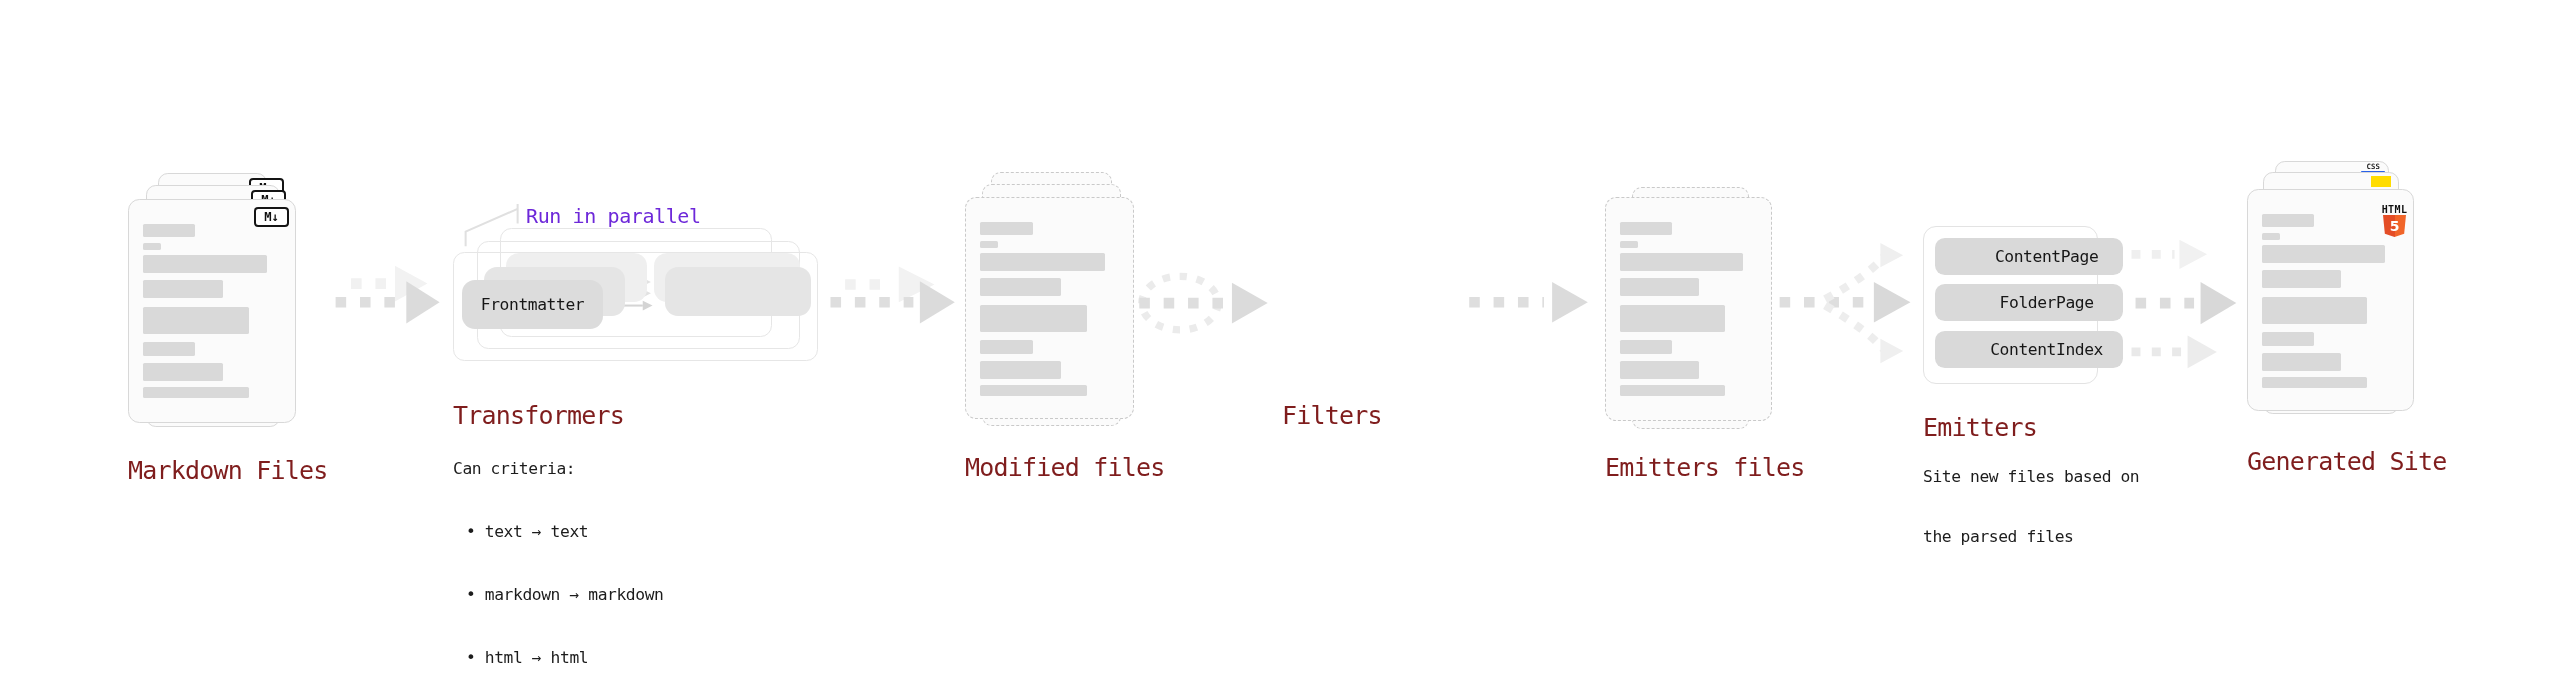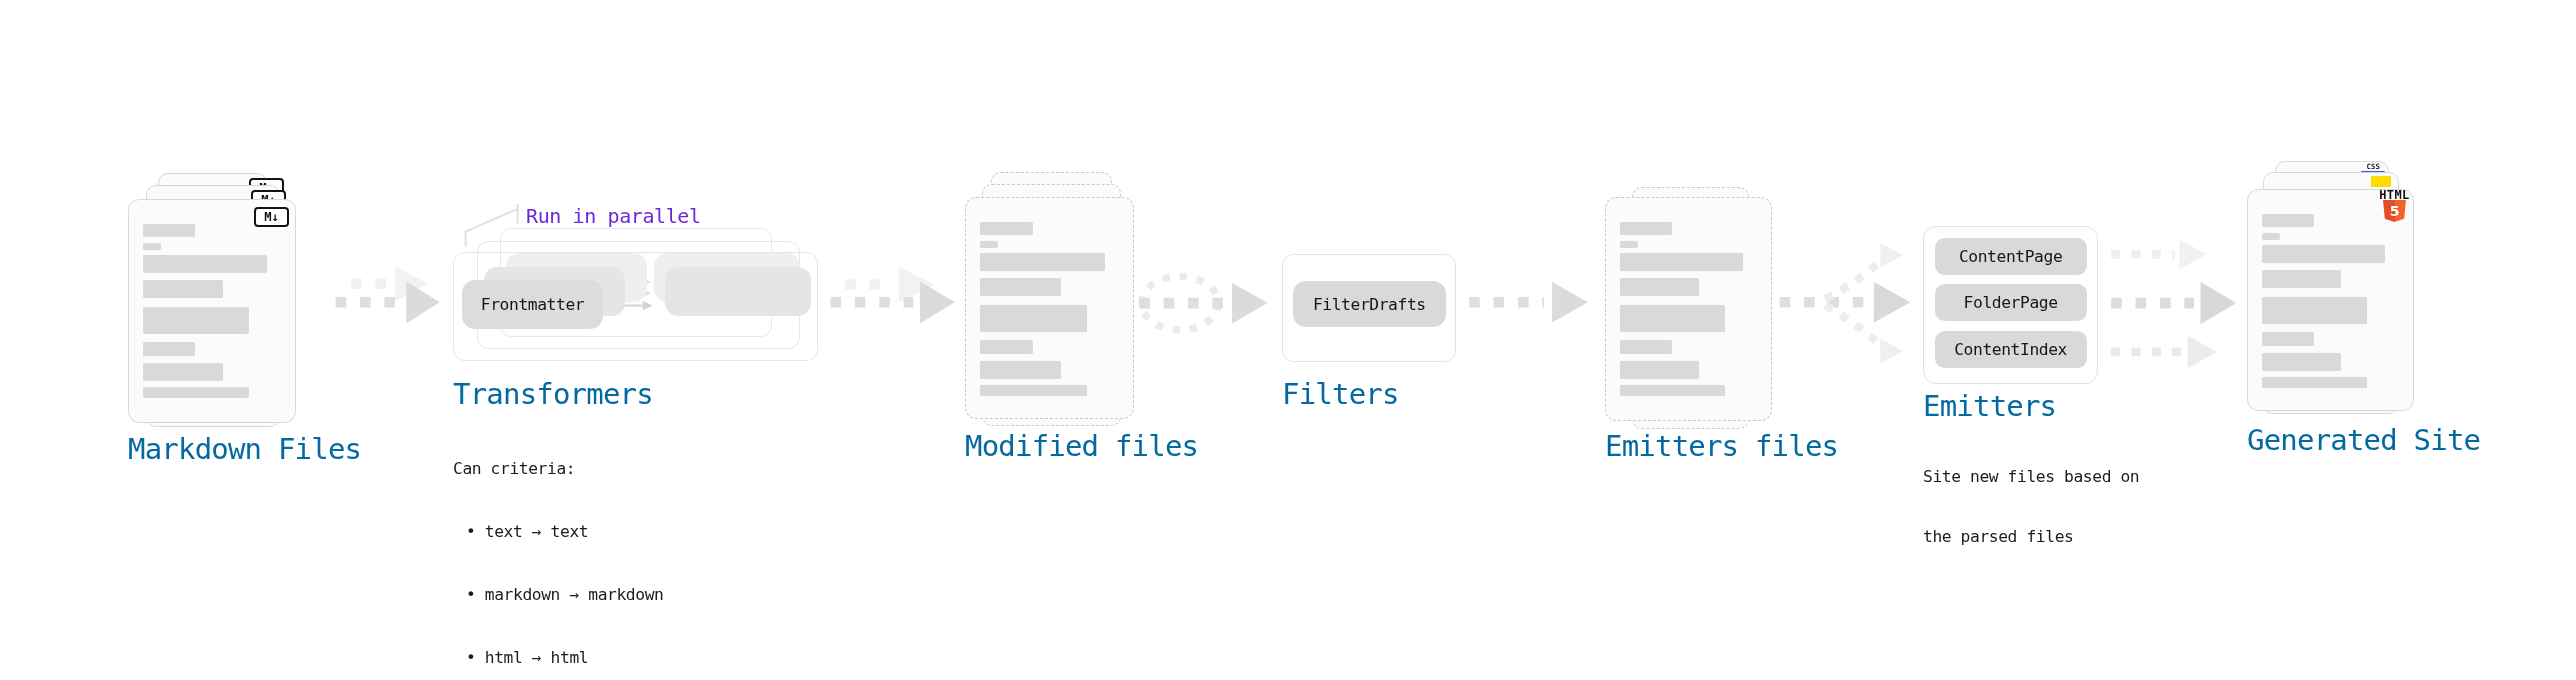--- a/index.html
+++ b/index.html
@@ -19,38 +19,38 @@
   
   .md-badge{position:absolute;width:31px;height:16.3px;background:#fff;border:2.4px solid #141414;
     border-radius:4.1px;font-size:12.2px;font-weight:bold;line-height:16.3px;text-align:center;color:#111;}
 
   
   .tbox{position:absolute;border:1.6px solid #E6E6E6;border-radius:11.4px;background:transparent;}
   .btn{position:absolute;background:#DCDCDC;border-radius:13px;display:flex;align-items:center;
     justify-content:center;font-size:16.3px;letter-spacing:-0.4px;color:#161616;white-space:pre;}
   .btn.ghost1{background:#E5E5E5;}
   .btn.ghost2{background:#EFEFEF;}
-  .btn.em{background:#D9D9D9;border-radius:9.8px;}
+  .btn.em{background:#D9D9D9;border-radius:9.8px;padding-left:36px;}
 
   
   .panel{position:absolute;background:#ffffff;border:1.6px solid #E3E3E3;border-radius:13px;}
 
   
-  .label{position:absolute;font-size:29px;letter-spacing:-0.8px;color:#0369a1;white-space:pre;}
+  .label{position:absolute;font-size:25px;letter-spacing:-0.8px;color:#7f1d1d;white-space:pre;margin-top:24px;}
   .sub{position:absolute;font-size:16.3px;line-height:21px;letter-spacing:-0.4px;color:#1c1c1c;white-space:pre;}
   .sub .bullet{padding-left:13px;}
   .note{position:absolute;font-size:20px;color:#6d28d9;letter-spacing:-0.4px;white-space:pre;}
 
   
   .css-badge{position:absolute;left:2361px;top:163px;width:24.4px;text-align:center;}
   .css-badge .t{font-size:7.3px;font-weight:bold;line-height:7.3px;color:#222;letter-spacing:0;}
   .css-badge .u{height:3.3px;background:#2862E9;margin-top:0.8px;border-radius:0.8px;}
   .js-badge{position:absolute;left:2371px;top:176px;width:19.5px;height:10.6px;background:#FFDC00;}
   .html5{position:absolute;left:2379px;top:191px;width:31px;text-align:center;}
-  .html5 .t{font-size:12px;font-weight:bold;line-height:8.1px;color:#111;letter-spacing:0.4px;}
+  .html5 .t{font-size:10px;font-weight:bold;line-height:8.1px;color:#111;letter-spacing:0.4px;margin-top:15px;}
   .html5 .shield{width:23px;height:22px;margin:0.8px auto 0;
     background:linear-gradient(90deg,#E44D26 50%,#F16529 50%);
     clip-path:polygon(0 0,100% 0,92% 86%,50% 100%,8% 86%);
     display:flex;align-items:center;justify-content:center;}
   .html5 .shield span{color:#fff;font-size:14px;font-weight:bold;font-family:"DejaVu Sans","Liberation Sans",sans-serif;}
 </style>
 </head>
 <body>
 
 <div class="canvas">
@@ -162,23 +162,20 @@
         <div class="bar" style="top: 55px; width: 90%; height: 18px;"></div>
         <div class="bar" style="top: 80px; width: 58%; height: 18px;"></div>
         <div class="bar" style="top: 107px; width: 77%; height: 27px;"></div>
         <div class="bar" style="top: 142px; width: 38%; height: 14px;"></div>
         <div class="bar" style="top: 163px; width: 58%; height: 18px;"></div>
         <div class="bar" style="top: 187px; width: 77%; height: 10.6px;"></div>
       </div>
   </div>
   <div class="label" style="left:965px;top:429px">Modified files</div>
 
-  <div class="panel" style="left:1282px;top:254px;width:172px;height:106px;border-radius:11.4px">
-    <div class="btn em" style="left:9.8px;top:26px;width:153px;height:46px;border-radius:13px">FilterDrafts</div>
-  </div>
   <div class="label" style="left:1282px;top:377px">Filters</div>
 
   <div class="doc dashed back" style="left:1632px;top:187px;width:115px;height:240px"></div>
   <div class="doc dashed" style="left:1605px;top:197px;width:165px;height:222px">
     <div class="doc-body">
         <div class="bar" style="top: 24.4px; width: 38%; height: 12.2px;"></div>
         <div class="bar" style="top: 43px; width: 13%; height: 6.5px;"></div>
         <div class="bar" style="top: 55px; width: 90%; height: 18px;"></div>
         <div class="bar" style="top: 80px; width: 58%; height: 18px;"></div>
         <div class="bar" style="top: 107px; width: 77%; height: 27px;"></div>

